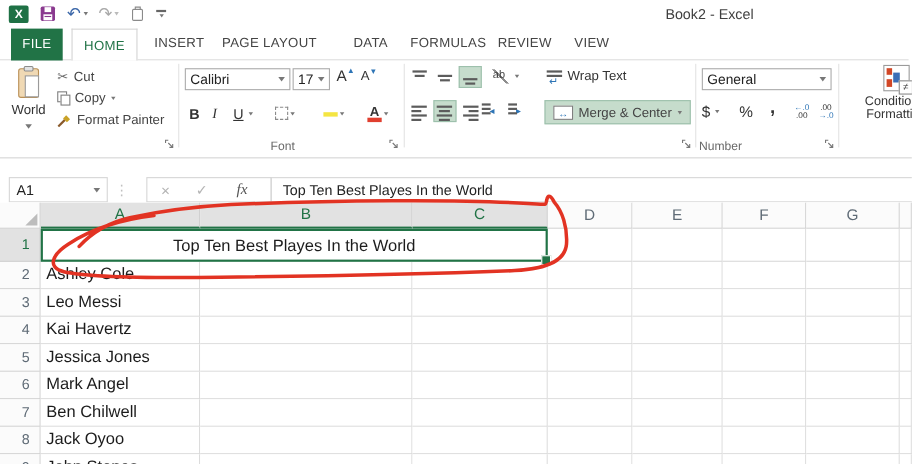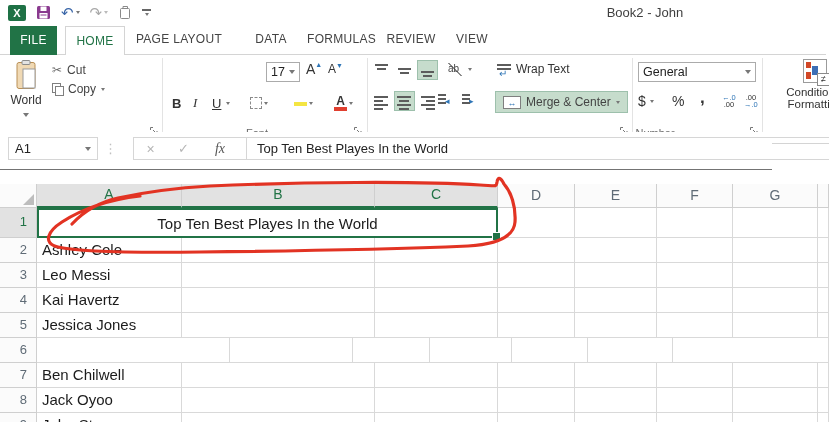--- a/index.html
+++ b/index.html
@@ -66,21 +66,21 @@
   .decbtn .blue{color:#2e75b6}
 
   
   .cf-icon{position:relative;width:24px;height:24px;border:1px solid #9b9b9b;background:#fff;box-sizing:border-box}
   .cf-icon .r1{position:absolute;left:2px;top:2px;width:5px;height:6px;background:#d24726}
   .cf-icon .b1{position:absolute;left:8px;top:6px;width:6px;height:9px;background:#3c6eb5}
   .cf-icon .r2{position:absolute;left:2px;top:12px;width:5px;height:7px;background:#d24726}
   .cf-icon .neq{position:absolute;right:-4px;bottom:-4px;width:11px;height:11px;border:1px solid #8a8a8a;background:#fff;font-size:9px;line-height:11px;text-align:center;color:#333}
 
   
-  .formulabar{position:absolute;top:132px;left:0;width:772px;height:37px;border-bottom:1px solid #737373;box-sizing:content-box;background:#fff}
+  .formulabar{position:absolute;top:156px;left:0;width:772px;height:37px;border-bottom:3px solid #737373;box-sizing:content-box;background:#fff}
   .name-box{position:absolute;left:8px;top:5px;width:90px;height:23px;border:1px solid #d6d6d6;box-sizing:border-box;display:flex;align-items:center;padding:0 6px;font-size:13px;color:#222}
   .name-box .caret{margin-left:auto}
   .fb-dots{position:absolute;left:104px;top:9px;color:#c0c0c0;font-size:13px}
   .fb-buttons{position:absolute;left:133px;top:5px;width:114px;height:23px;border:1px solid #d6d6d6;box-sizing:border-box;display:flex;align-items:center}
   .fb-cancel{width:33px;text-align:center;color:#b5b5b5;font-size:14px}
   .fb-enter{width:33px;text-align:center;color:#b5b5b5;font-size:13px}
   .fb-fx{width:40px;text-align:center;color:#555;font-size:14px;font-family:"Liberation Serif",serif;font-style:italic}
   .fb-input{position:absolute;left:246px;top:5px;width:583px;height:23px;border:1px solid #d6d6d6;border-right:none;box-sizing:border-box;display:flex;align-items:center;padding-left:10px;font-size:13px;color:#222}
 
   
@@ -126,26 +126,27 @@
       </span>
     <svg width="14" height="15" viewBox="0 0 14 15">
       <rect x="2.5" y="3.5" width="9" height="10" rx="1" fill="#fff" stroke="#8a8a8a"></rect>
       <path d="M5 3.5 V1.5 H9.5 V3.5" fill="none" stroke="#8a8a8a"></path>
     </svg>
     <span class="qat-menu">
         <span class="bar"></span>
         <span class="caret sm"></span>
       </span>
   </div>
-  <div class="app-title">Book2 - John</div>
+  <div class="app-title">Book2 - Excel</div>
 </div>
 
 <div class="tabsbar">
   <div class="tab tab-file">FILE</div>
   <div class="tab tab-home">HOME</div>
+  <div class="tab tab-insert">INSERT</div>
   <div class="tab tab-pagelayout">PAGE LAYOUT</div>
   <div class="tab tab-data">DATA</div>
   <div class="tab tab-formulas">FORMULAS</div>
   <div class="tab tab-review">REVIEW</div>
   <div class="tab tab-view">VIEW</div>
 </div>
 
 <div class="ribbon">
 
   <div class="paste-btn">
@@ -162,25 +163,36 @@
     <span>Cut</span>
   </div>
   <div class="clip-row" style="top:26px">
     <span class="copy-sq">
         <i></i>
         <i></i>
       </span>
     <span>Copy</span>
     <span class="caret sm"></span>
   </div>
+  <div class="clip-row" style="top:46px">
+    <svg width="13" height="13" viewBox="0 0 13 13">
+      <path d="M1 12 L7 6" stroke="#8a5a2b" stroke-width="2"></path>
+      <rect x="6" y="3" width="5" height="4" fill="#c9a227" transform="rotate(45 8.5 5)"></rect>
+    </svg>
+    <span>Format Painter</span>
+  </div>
   <svg class="launcher" style="left:149px" viewBox="0 0 11 11">
     <path d="M1.5 4 V1.5 H4 M4 4 L8 8 M8 5 V8 H5" fill="none" stroke="#777"></path>
   </svg>
   <div class="gsep" style="left:162px"></div>
 
+  <div class="combo abs" style="left:168px;top:7px;width:96px">
+    <span>Calibri</span>
+      <span class="caret"></span>
+  </div>
   <div class="combo abs" style="left:266px;top:7px;width:34px">
     <span>17</span>
       <span class="caret"></span>
   </div>
   <div class="abs" style="left:306px;top:6px;font-size:14px;color:#333">
     <span>A</span><span style="color:#2e75b6;font-size:7px;vertical-align:top">▲</span>
   </div>
   <div class="abs" style="left:328px;top:7px;font-size:12px;color:#333">
     <span>A</span><span style="color:#2e75b6;font-size:7px;vertical-align:top">▼</span>
   </div>
@@ -406,20 +418,21 @@
         <div class="cell col-b"></div>
         <div class="cell col-c"></div>
         <div class="cell col-d"></div>
         <div class="cell col-e"></div>
         <div class="cell col-f"></div>
         <div class="cell col-g"></div>
         <div class="cell fillcol"></div>
       </div>
       <div class="sheet-row">
         <div class="row-num">6</div>
+        <div class="cell col-a namecell">Mark Angel</div>
         <div class="cell col-b"></div>
         <div class="cell col-c"></div>
         <div class="cell col-d"></div>
         <div class="cell col-e"></div>
         <div class="cell col-f"></div>
         <div class="cell col-g"></div>
         <div class="cell fillcol"></div>
       </div>
       <div class="sheet-row">
         <div class="row-num">7</div>

